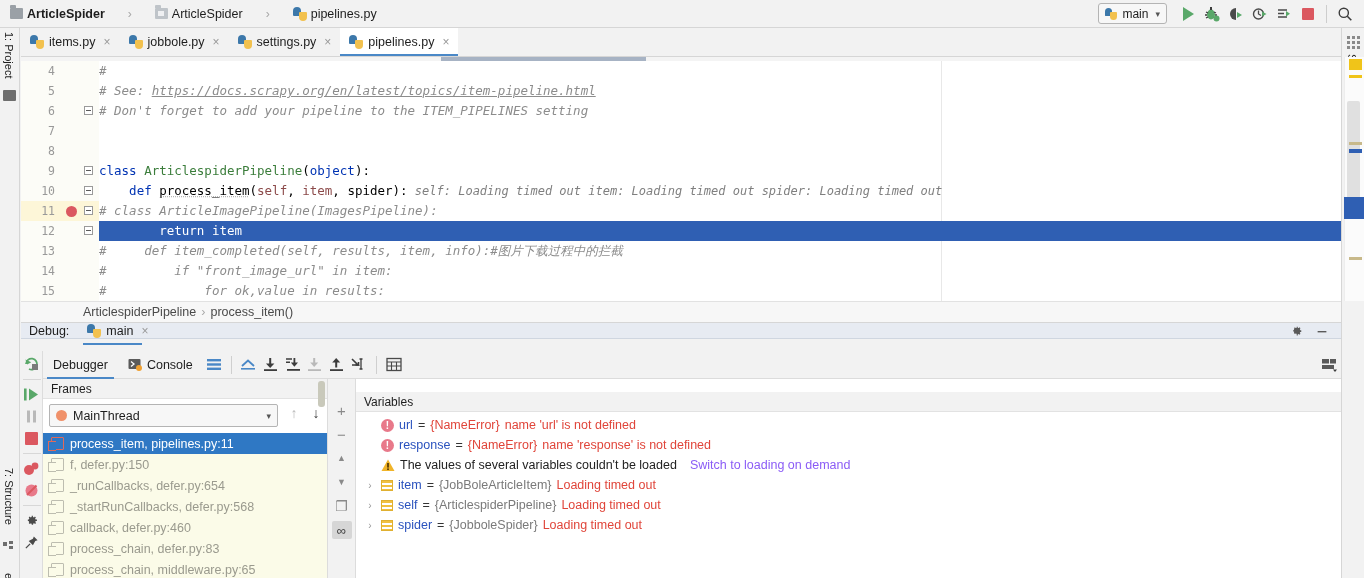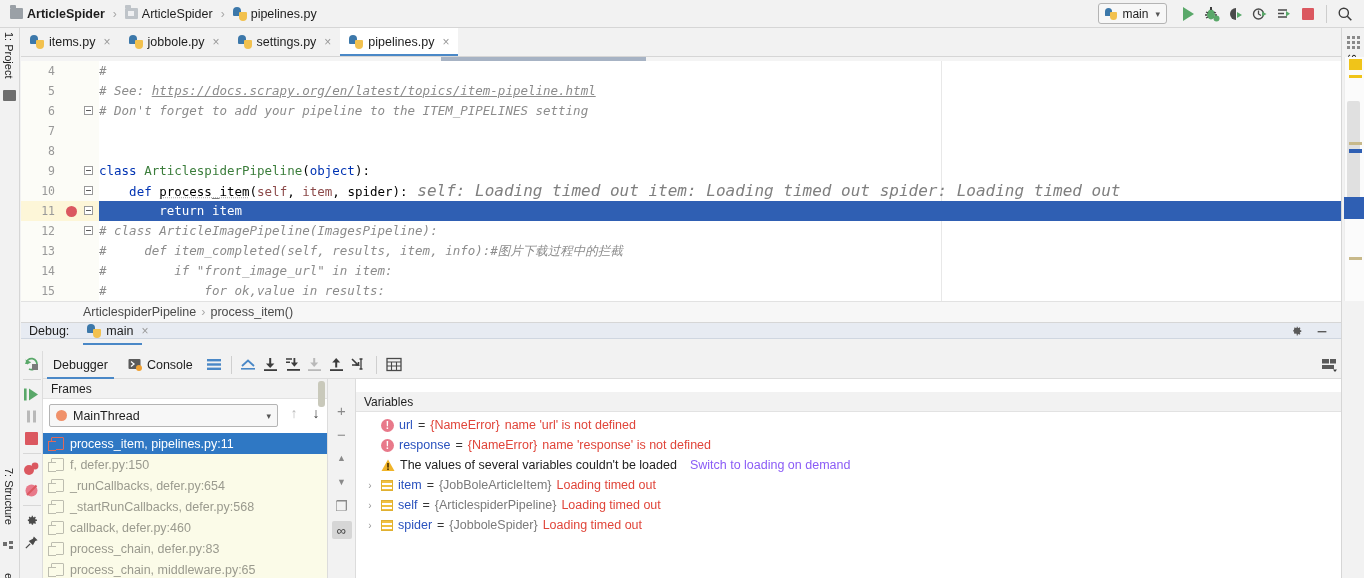--- a/index.html
+++ b/index.html
@@ -13,21 +13,21 @@
     background: #f2f2f2;
   }
   #app { position: relative; width: 1364px; height: 578px; }
 
   
   .topbar {
     position: absolute; left: 0; top: 0; width: 1364px; height: 28px;
     background: #f2f2f2; border-bottom: 1px solid #d6d6d6;
     display: flex; align-items: center;
   }
-  .breadcrumb { display: flex; align-items: flex-start; padding-left: 10px; gap: 5px; }
+  .breadcrumb { display: flex; align-items: flex-start; padding-left: 10px; gap: 20px; }
   .bc-item { display: flex; align-items: center; gap: 4px; font-size: 12.5px; }
   .bc-item.bold { font-weight: bold; }
   .bc-sep { color: #a8a8a8; font-size: 12px; padding: 0 3px; }
   .folder-ico {
     width: 13px; height: 11px; background: #9aa0a6; border-radius: 1px;
     position: relative; display: inline-block;
   }
   .folder-ico::before {
     content: ""; position: absolute; left: 0; top: -3px; width: 6px; height: 3px;
     background: #9aa0a6; border-radius: 1px 1px 0 0;
@@ -119,21 +119,21 @@
     font-family: "DejaVu Sans Mono", monospace; font-size: 12.5px; color: #000;
     white-space: pre;
   }
   .cm { color: #8c8c8c; font-style: italic; }
   .cm-link { color: #8c8c8c; font-style: italic; text-decoration: underline; }
   .kw { color: #0033b3; font-weight: normal; }
   .kw2 { color: #0033b3; }
   .cls { color: #3b7d3b; }
   .fn { color: #000; text-decoration: underline; text-decoration-style: dotted; text-decoration-color:#b8b8b8;}
   .param { color: #8c4a4a; }
-  .hint { color: #7f7f7f; font-style: italic; font-size: 16px; font-family:"DejaVu Sans Mono", monospace;}
+  .hint { color: #7f7f7f; font-style: italic; font-size: 12px; font-family:"DejaVu Sans Mono", monospace;}
   .row-hl { background: #2f5fb3 !important; }
   .row-hl .codetext, .row-hl .hint { color: #ffffff; }
   .gut-hl { background: #fdf6d8; }
   .fold-mark {
     position:absolute; left: 3px; top: 5px; width: 9px; height: 9px;
     border: 1px solid #9a9a9a; background:#fff;
   }
   .fold-mark::after { content:""; position:absolute; left:1px; top:3px; width:5px; height:1px; background:#5a5a5a;}
   .soft-wrap-guide {
     position:absolute; left: 920px; top: 4px; width: 1px; height: 240px; background: #e8e8e8;
@@ -484,22 +484,22 @@
       </div>
     <div class="soft-wrap-guide"></div>
     <div class="code-area" id="code-area">
         <div class="crow"><span class="codetext"><span class="cm">#</span></span></div>
         <div class="crow"><span class="codetext"><span class="cm"># See: </span><span class="cm-link">https://docs.scrapy.org/en/latest/topics/item-pipeline.html</span></span></div>
         <div class="crow"><span class="codetext"><span class="cm"># Don't forget to add your pipeline to the ITEM_PIPELINES setting</span></span></div>
         <div class="crow"><span class="codetext"></span></div>
         <div class="crow"><span class="codetext"></span></div>
         <div class="crow"><span class="codetext"><span class="kw">class </span><span class="cls">ArticlespiderPipeline</span><span>(</span><span class="kw2">object</span><span>):</span></span></div>
         <div class="crow"><span class="codetext"><span>    </span><span class="kw">def </span><span class="fn">process_item</span><span>(</span><span class="param">self</span><span>, </span><span class="param">item</span><span>, </span><span>spider</span><span>):</span></span><span class="hint">  self: Loading timed out   item: Loading timed out   spider: Loading timed out</span></div>
+        <div class="crow"><span class="codetext"><span class="cm"># class ArticleImagePipeline(ImagesPipeline):</span></span></div>
         <div class="crow row-hl"><span class="codetext"><span>        return item</span></span></div>
-        <div class="crow"><span class="codetext"><span class="cm"># class ArticleImagePipeline(ImagesPipeline):</span></span></div>
         <div class="crow"><span class="codetext"><span class="cm">#     def item_completed(self, results, item, info):#图片下载过程中的拦截</span></span></div>
         <div class="crow"><span class="codetext"><span class="cm">#         if "front_image_url" in item:</span></span></div>
         <div class="crow"><span class="codetext"><span class="cm">#             for ok,value in results:</span></span></div>
       </div>
   </div>
 
   <div class="markercol">
     <div class="mk" style="top:2px;height:11px;background:#f0c419;"></div>
     <div class="mk" style="top:18px;height:3px;background:#f0c419;"></div>
     <div class="sb-thumb"></div>

